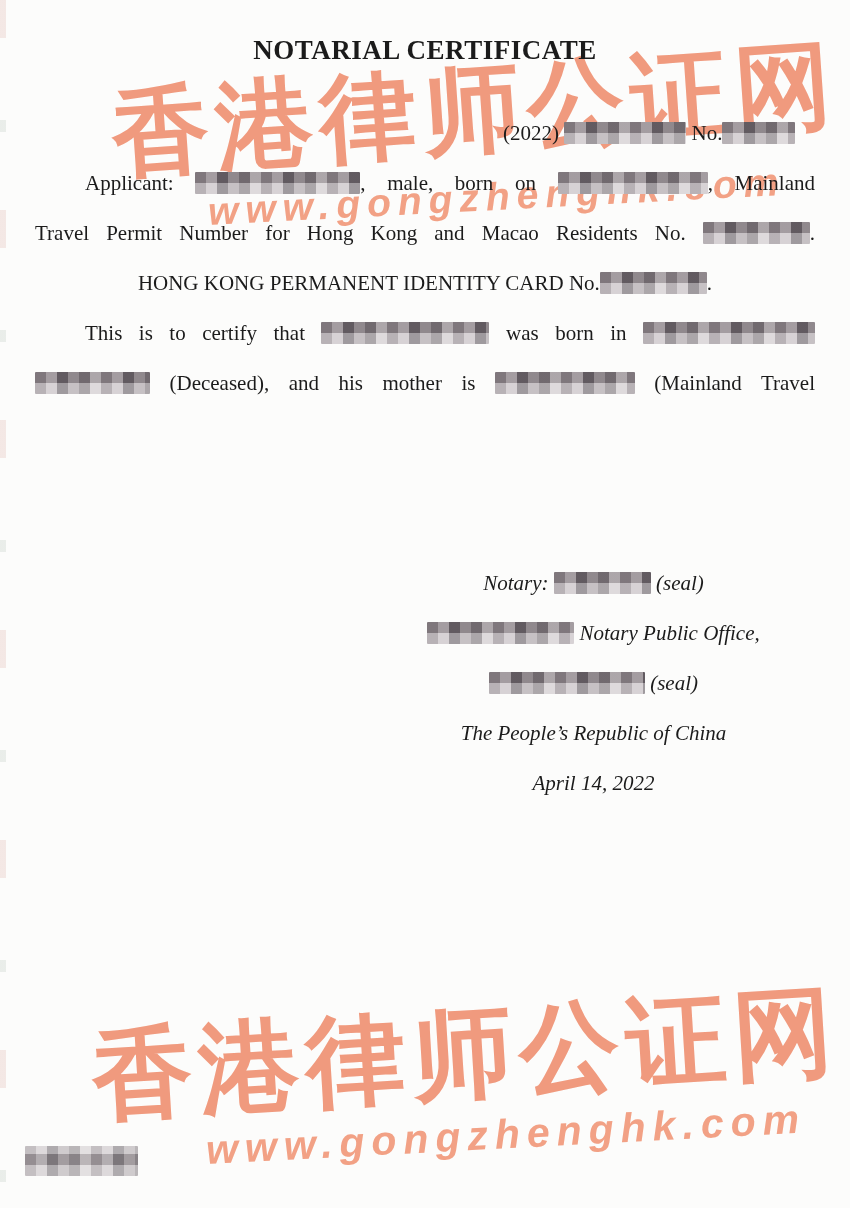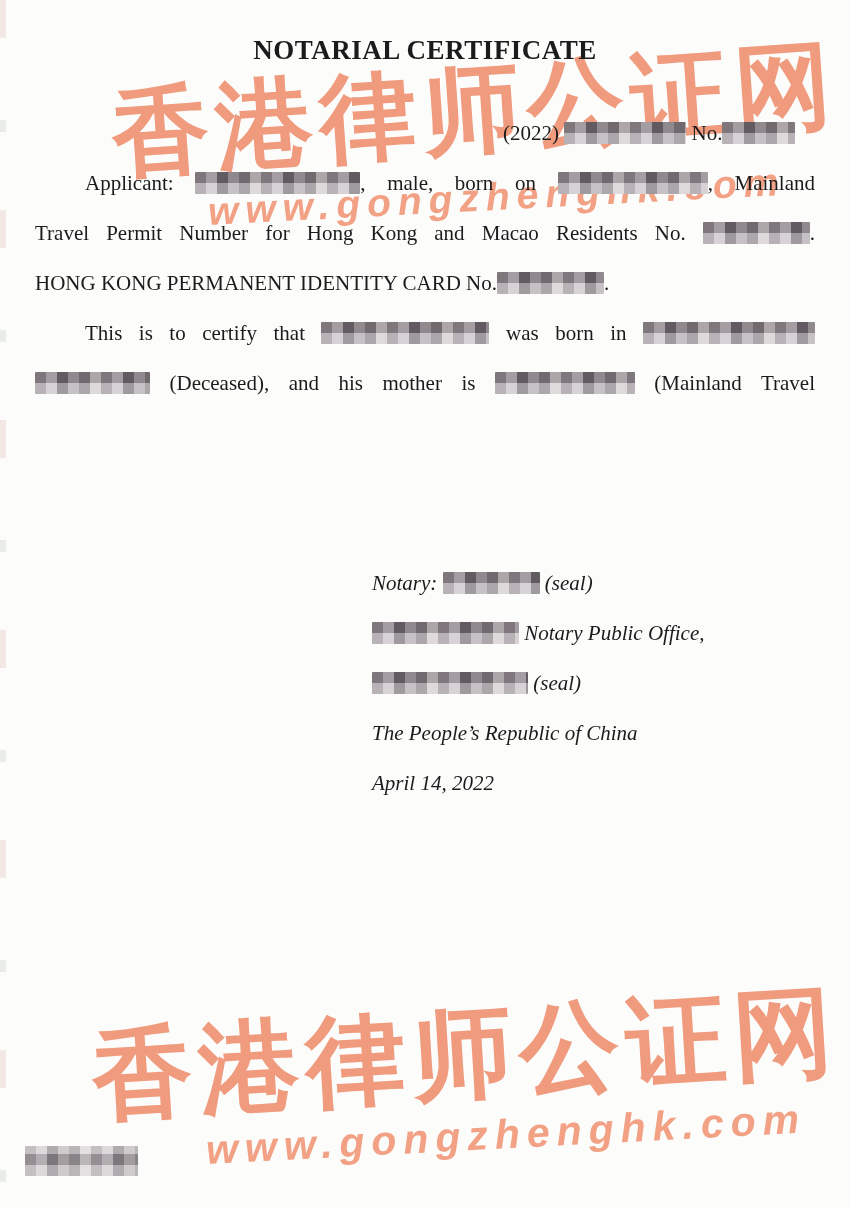--- a/index.html
+++ b/index.html
@@ -37,21 +37,21 @@
   .wm-url-bot{left:206px;top:1130px;font-size:41px;transform:rotate(-3deg);}
 
   
   .doc{position:relative;z-index:1;padding:0 35px;font-size:21px;}
   .title{
     padding-top:34px;text-align:center;
     font-size:27px;font-weight:bold;letter-spacing:.5px;line-height:32px;
   }
   .cert-line{margin-top:54px;padding-left:468px;line-height:26px;white-space:nowrap;}
   .body-block{margin-top:12px;}
-  .line{line-height:50px;height:50px;white-space:nowrap;}
+  .line{line-height:50px;height:50px;white-space:nowrap;text-align:center;}
   .line.j{text-align:justify;text-align-last:justify;}
   .line.indent{padding-left:50px;}
   .notary-block{margin-top:150px;font-style:italic;}
   .notary-block .line{padding-left:337px;}
 
   
   .px{
     display:inline-block;height:22px;vertical-align:-4px;border-radius:1px;
     background-image:
       repeating-linear-gradient(0deg, rgba(255,255,255,.32) 0 11px, rgba(35,28,33,.20) 11px 22px),

